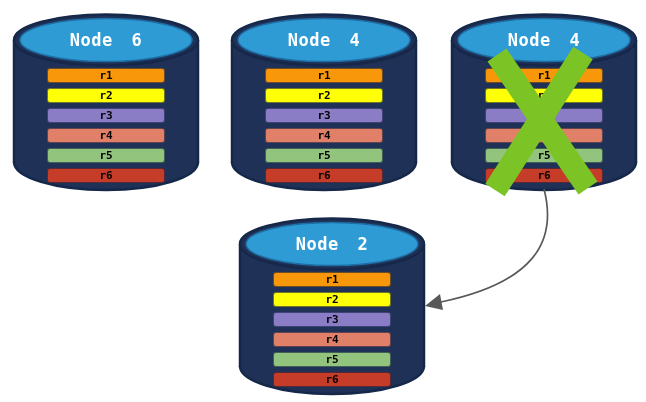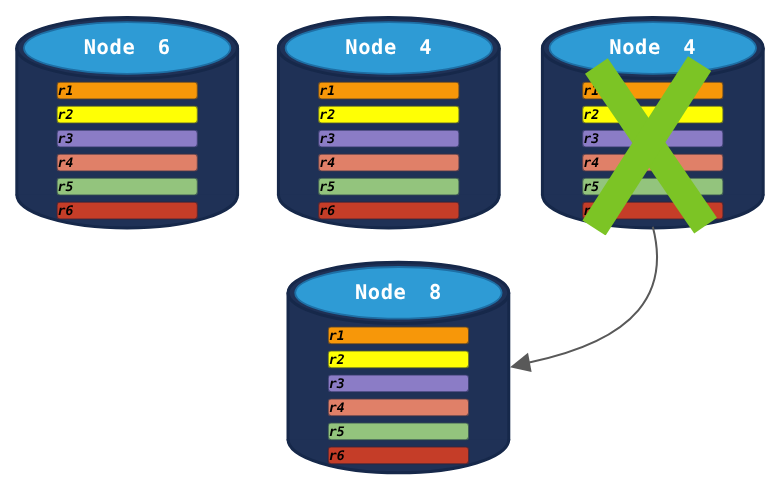--- a/index.html
+++ b/index.html
@@ -22,22 +22,22 @@
     color:var(--title_text);font-size:17px;font-weight:bold;
     letter-spacing:.5px;word-spacing:8px;
   }
   .rows{
     position:absolute;left:50%;transform:translateX(-50%);top:60px;
     width:118px;display:flex;flex-direction:column;gap:5px;
   }
   .row{
     height:11px;line-height:11px;border-radius:3px;
     border:1px solid rgba(12,28,62,.6);
-    font-size:11px;font-weight:bold;
-    color:var(--row_text);padding:1px 0;font-style:italic;
+    text-align:center;font-size:11px;font-weight:bold;
+    color:var(--row_text);padding:1px 0;
   }
   .x-mark{position:absolute;left:0;top:0;width:100%;height:100%;}
   .x-mark line{stroke:var(--failure_x);stroke-width:23;stroke-linecap:butt;}
   .arrow-layer{position:absolute;left:0;top:0;width:646px;height:402px;pointer-events:none;}
   .arrow-path{stroke:var(--arrow);stroke-width:1.7;fill:none;}
   .arrow-head{fill:var(--arrow);stroke:none;}
 </style>
 </head>
 <body>
 
@@ -115,21 +115,21 @@
   <svg class="cyl" viewBox="0 0 192 188">
     <ellipse class="c-body" cx="96" cy="154" rx="92" ry="28"></ellipse>
     <path class="c-edge" d="M4,154 A92,28 0 0 0 188,154"></path>
     <rect class="c-body" x="4" y="32" width="184" height="122"></rect>
     <line class="c-edge" x1="4" y1="32" x2="4" y2="155"></line>
     <line class="c-edge" x1="188" y1="32" x2="188" y2="155"></line>
     <ellipse class="c-body" cx="96" cy="32" rx="93" ry="26"></ellipse>
     <ellipse class="c-edge" cx="96" cy="32" rx="92" ry="25.5"></ellipse>
     <ellipse class="c-top" cx="96" cy="32" rx="86" ry="21.5"></ellipse>
   </svg>
-  <div class="node-title">Node 8</div>
+  <div class="node-title">Node 2</div>
   <div class="rows">
       <div class="row" style="background: rgb(247, 151, 9);">r1</div>
       <div class="row" style="background: rgb(255, 255, 5);">r2</div>
       <div class="row" style="background: rgb(139, 124, 198);">r3</div>
       <div class="row" style="background: rgb(224, 128, 104);">r4</div>
       <div class="row" style="background: rgb(147, 196, 125);">r5</div>
       <div class="row" style="background: rgb(197, 61, 40);">r6</div>
     </div>
 </div>
 

